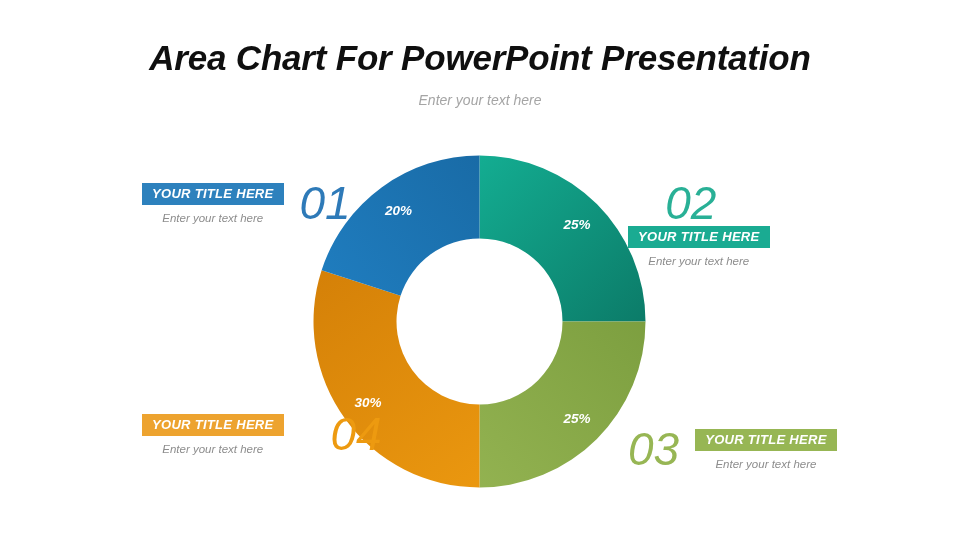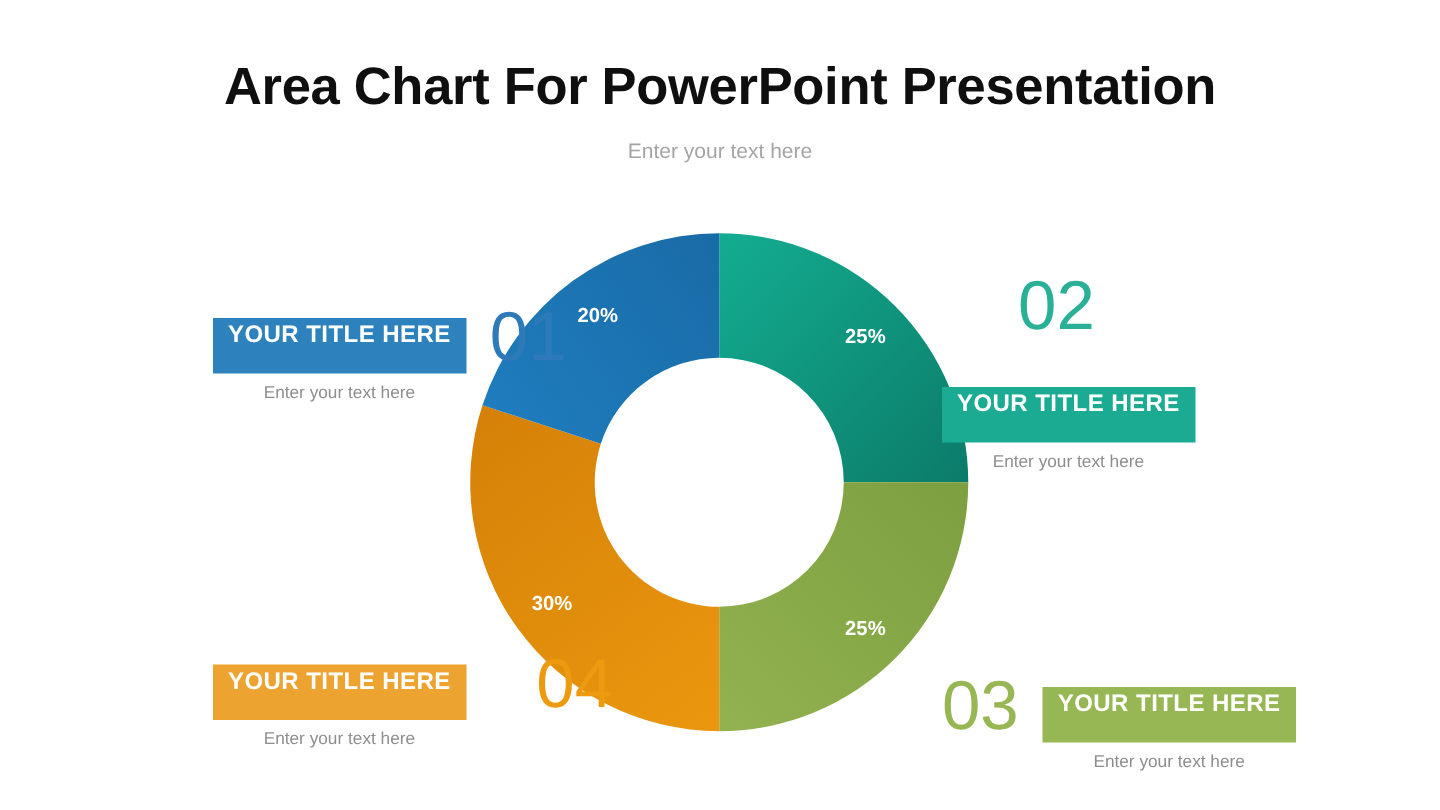--- a/index.html
+++ b/index.html
@@ -12,20 +12,21 @@
     background: #ffffff;
     font-family: "Liberation Sans", sans-serif;
     overflow: hidden;
     position: relative;
   }
   #slide {
     position: absolute;
     inset: 0;
     width: 908px;
     height: 540px;
+    font-style: italic;
   }
 
   
   #page-title {
     position: absolute;
     left: 0;
     top: 38px;
     width: 960px;
     text-align: center;
     font-size: 35px;
@@ -73,28 +74,27 @@
     display: flex;
     align-items: center;
   }
   .callout-text {
     display: flex;
     flex-direction: column;
   }
   .callout-badge {
     display: inline-block;
     color: #ffffff;
-    font-size: 16px;
+    font-size: 13px;
     font-weight: bold;
     letter-spacing: 0.3px;
-    padding: 4px 10px 17px 10px;
+    padding: 4px 10px 5px 10px;
     text-align: center;
     white-space: nowrap;
     line-height: 1;
-    margin-top: 32px;
   }
   .callout-sub {
     font-size: 11.5px;
     color: #8d8d8d;
     margin-top: 7px;
     text-align: center;
     white-space: nowrap;
   }
   .callout-number {
     font-size: 46px;

